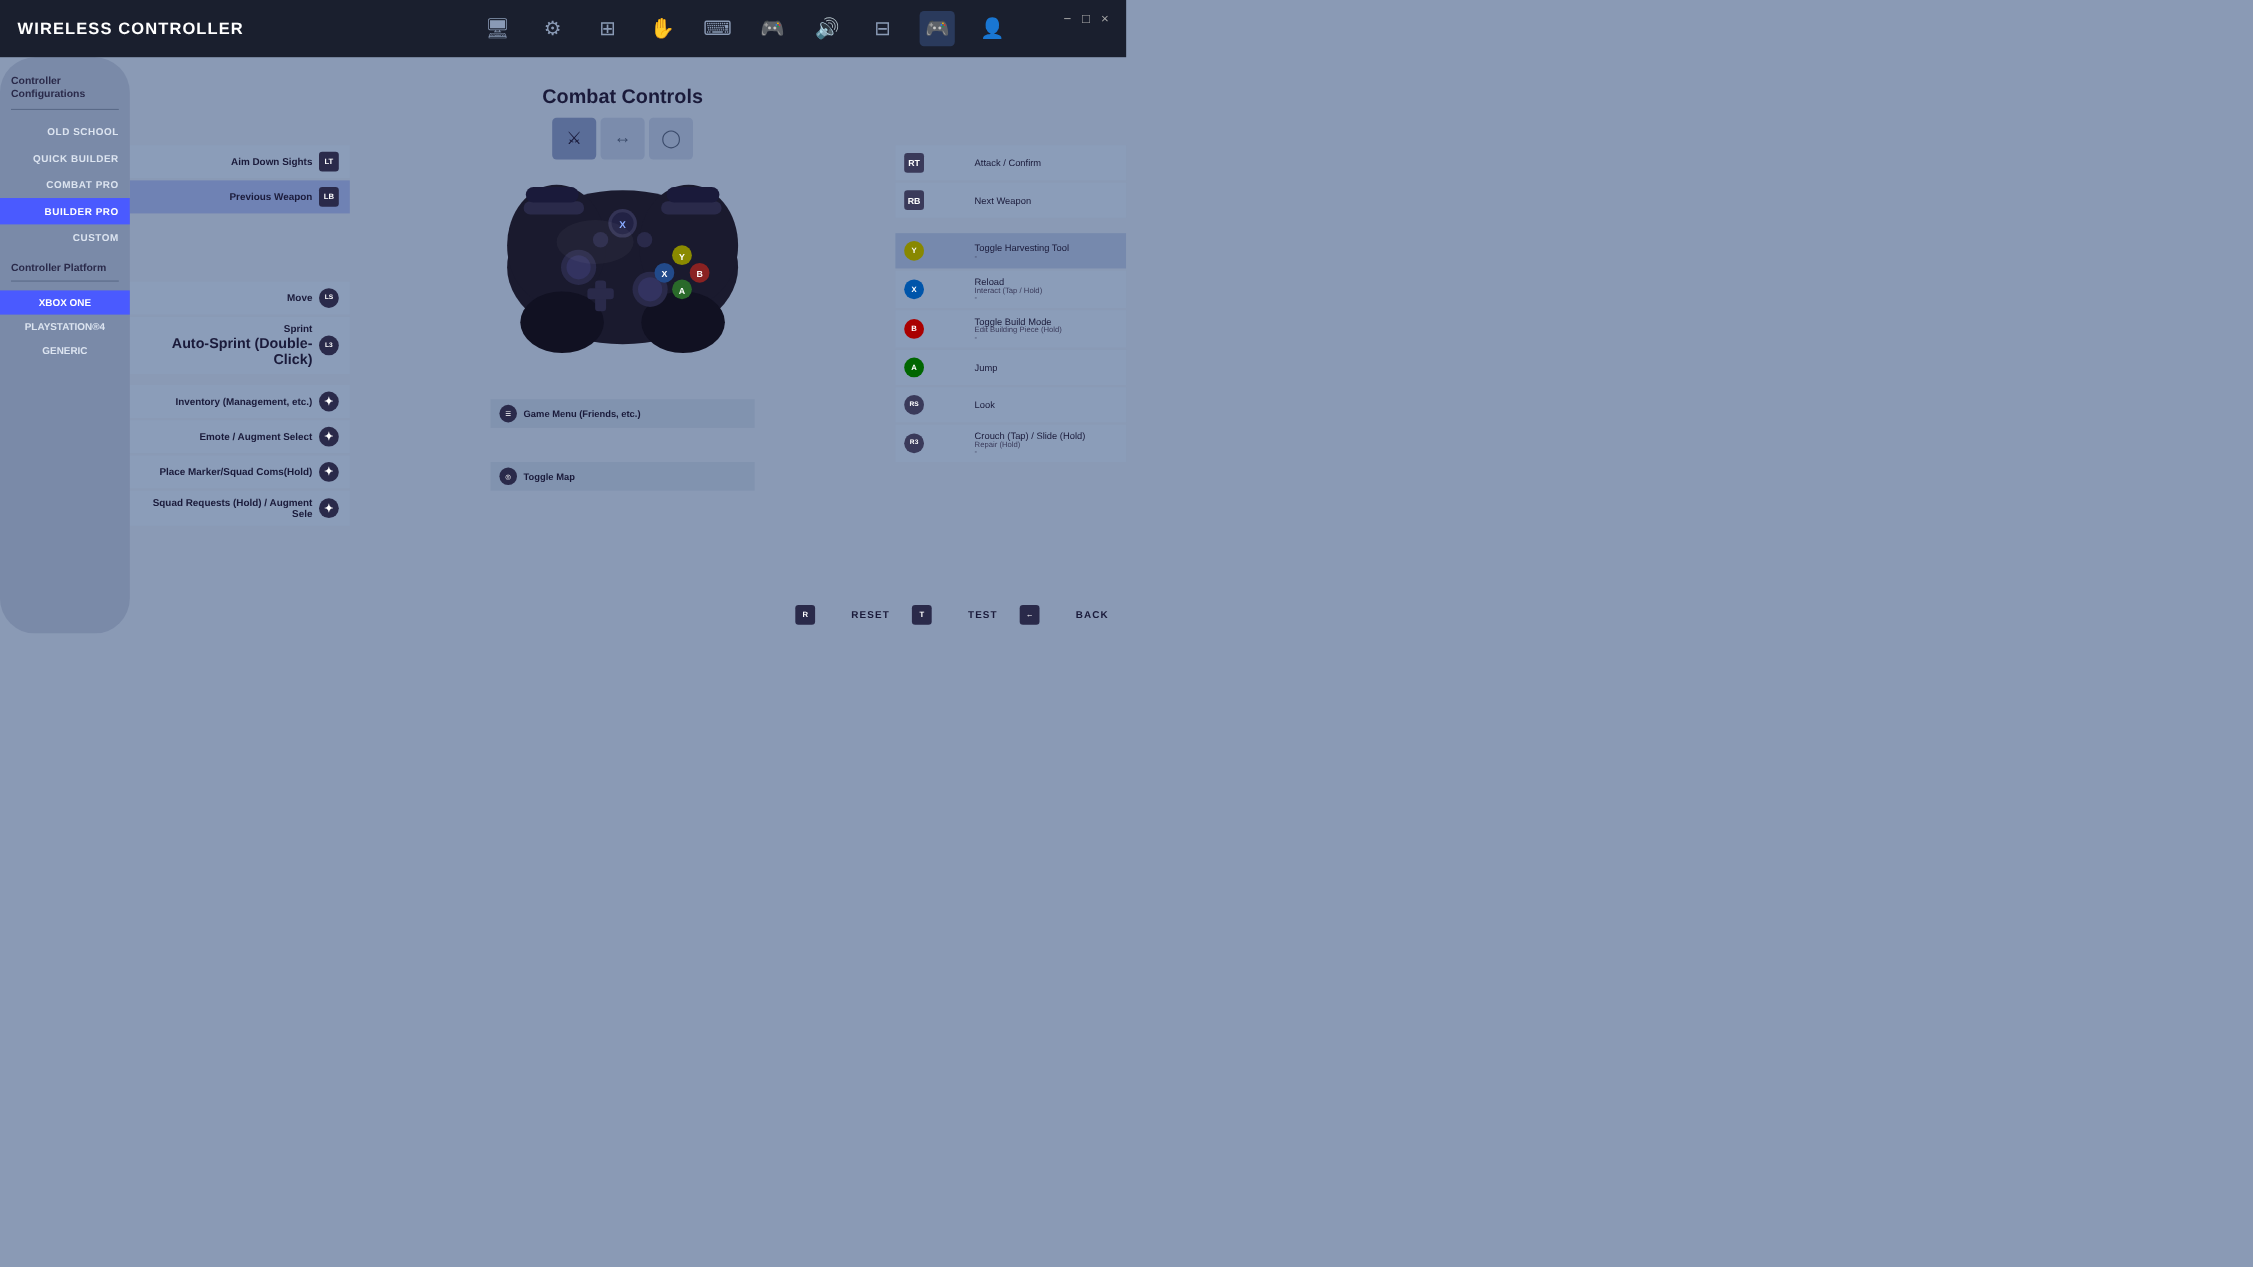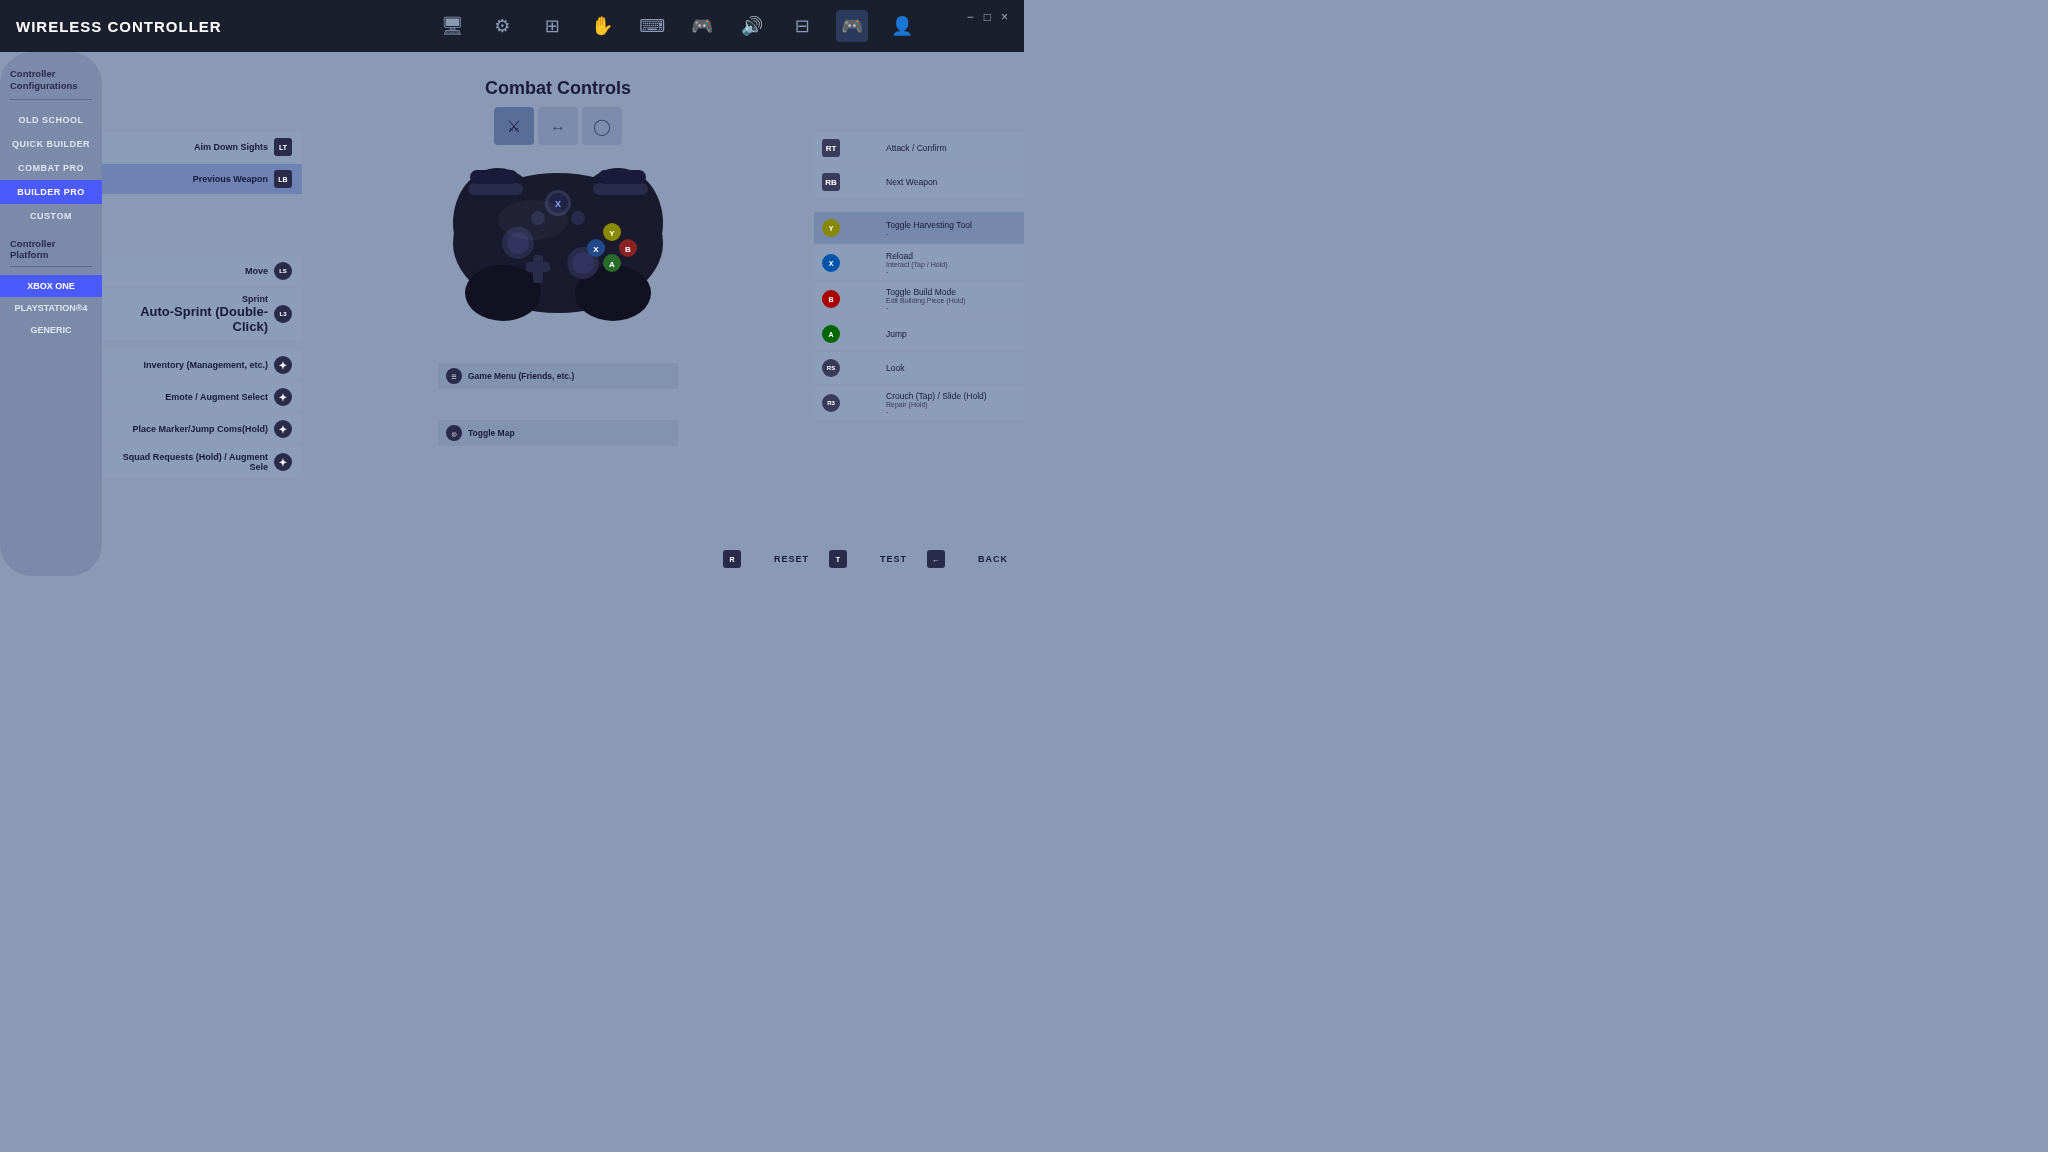--- a/index.html
+++ b/index.html
@@ -64,21 +64,21 @@
     }
 
     
     #main {
       display: flex;
       height: calc(576px - 52px);
     }
 
     
     #sidebar {
-      width: 102px;
+      width: 118px;
       background: #7a8aa8;
       padding: 10px 0;
       flex-shrink: 0;
       border-radius: 32px;
     }
     #sidebar .section-title {
       color: #2a2a4a;
       font-size: 9.5px;
       font-weight: bold;
       padding: 6px 10px 2px 10px;
@@ -88,21 +88,21 @@
       height: 1px;
       background: #5a6a88;
       margin: 4px 10px 8px;
     }
     #sidebar .config-item {
       padding: 7px 10px;
       color: #dce4f0;
       font-size: 9px;
       font-weight: bold;
       cursor: pointer;
-      text-align: center;
+      text-align: right;
       letter-spacing: 0.5px;
     }
     #sidebar .config-item.active {
       background: #4a5aff;
       color: white;
     }
     #sidebar .section-title2 {
       color: #2a2a4a;
       font-size: 9.5px;
       font-weight: bold;
@@ -402,21 +402,21 @@
       <div style="height:8px"></div>
       <div class="control-row">
         <span class="ctrl-label">Inventory (Management, etc.)</span>
         <div class="ctrl-btn" style="border-radius:50%;font-size:10px;">✦</div>
       </div>
       <div class="control-row">
         <span class="ctrl-label">Emote / Augment Select</span>
         <div class="ctrl-btn" style="border-radius:50%;font-size:10px;">✦</div>
       </div>
       <div class="control-row">
-        <span class="ctrl-label">Place Marker/Jump Coms(Hold)</span>
+        <span class="ctrl-label">Place Marker/Squad Coms(Hold)</span>
         <div class="ctrl-btn" style="border-radius:50%;font-size:10px;">✦</div>
       </div>
       <div class="control-row">
         <span class="ctrl-label">Squad Requests (Hold) / Augment Sele</span>
         <div class="ctrl-btn" style="border-radius:50%;font-size:10px;">✦</div>
       </div>
     </div>
 
     <div id="visual-area">
       <div id="combat-title">Combat Controls</div>

